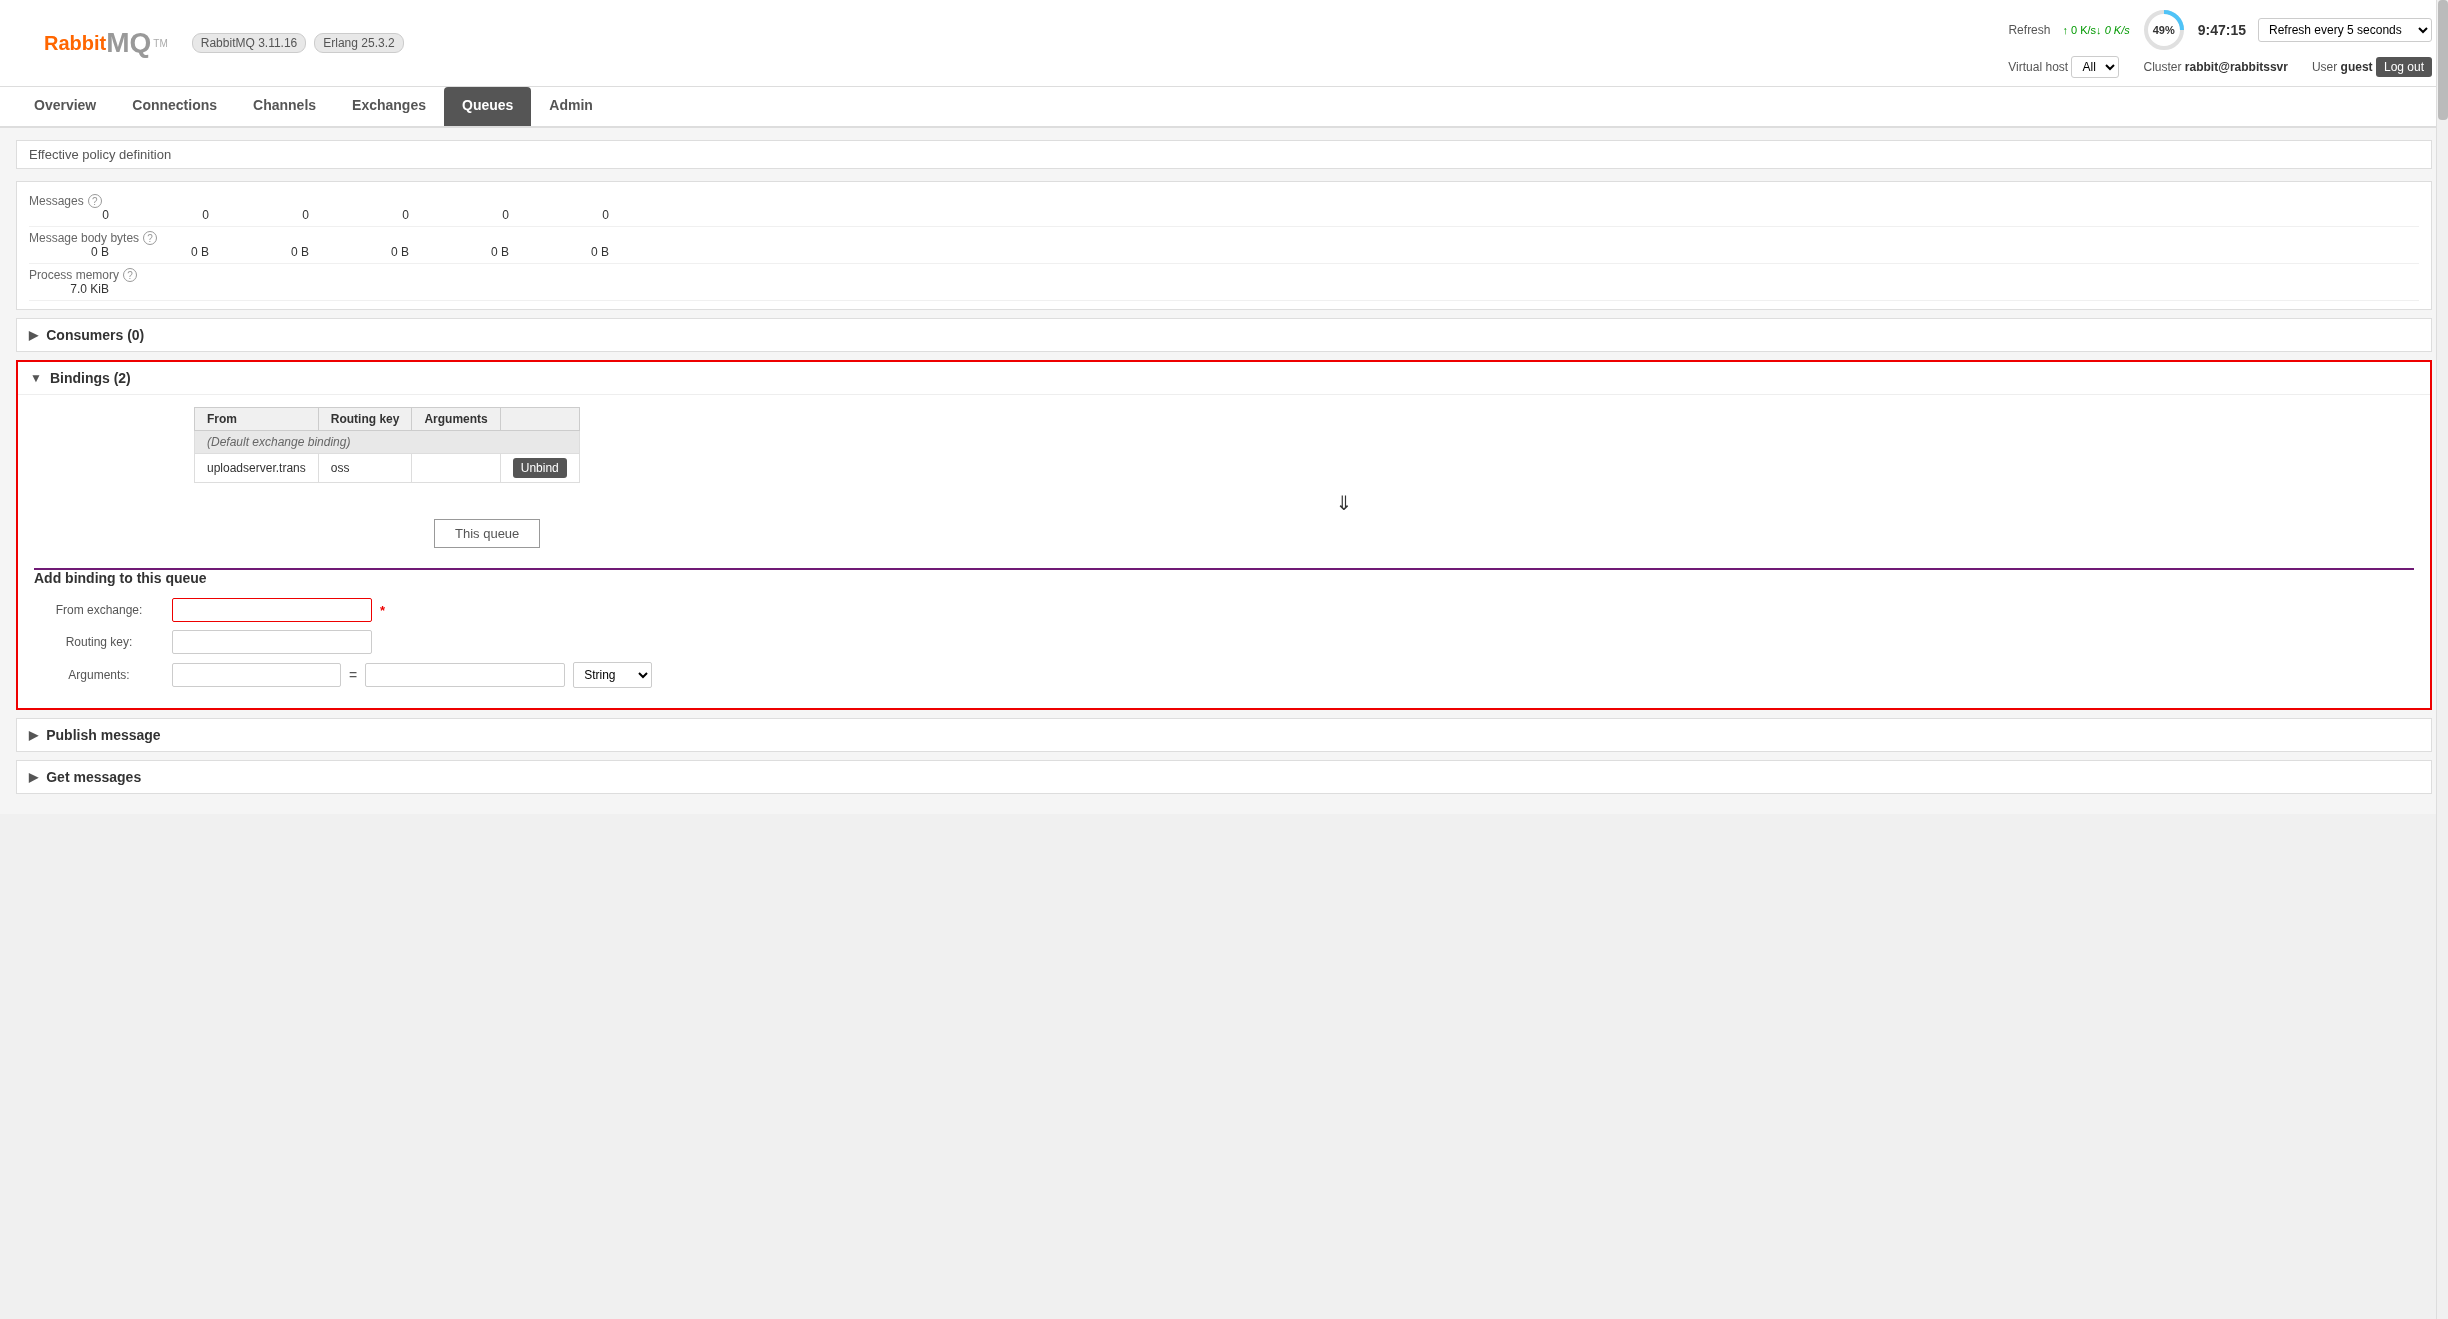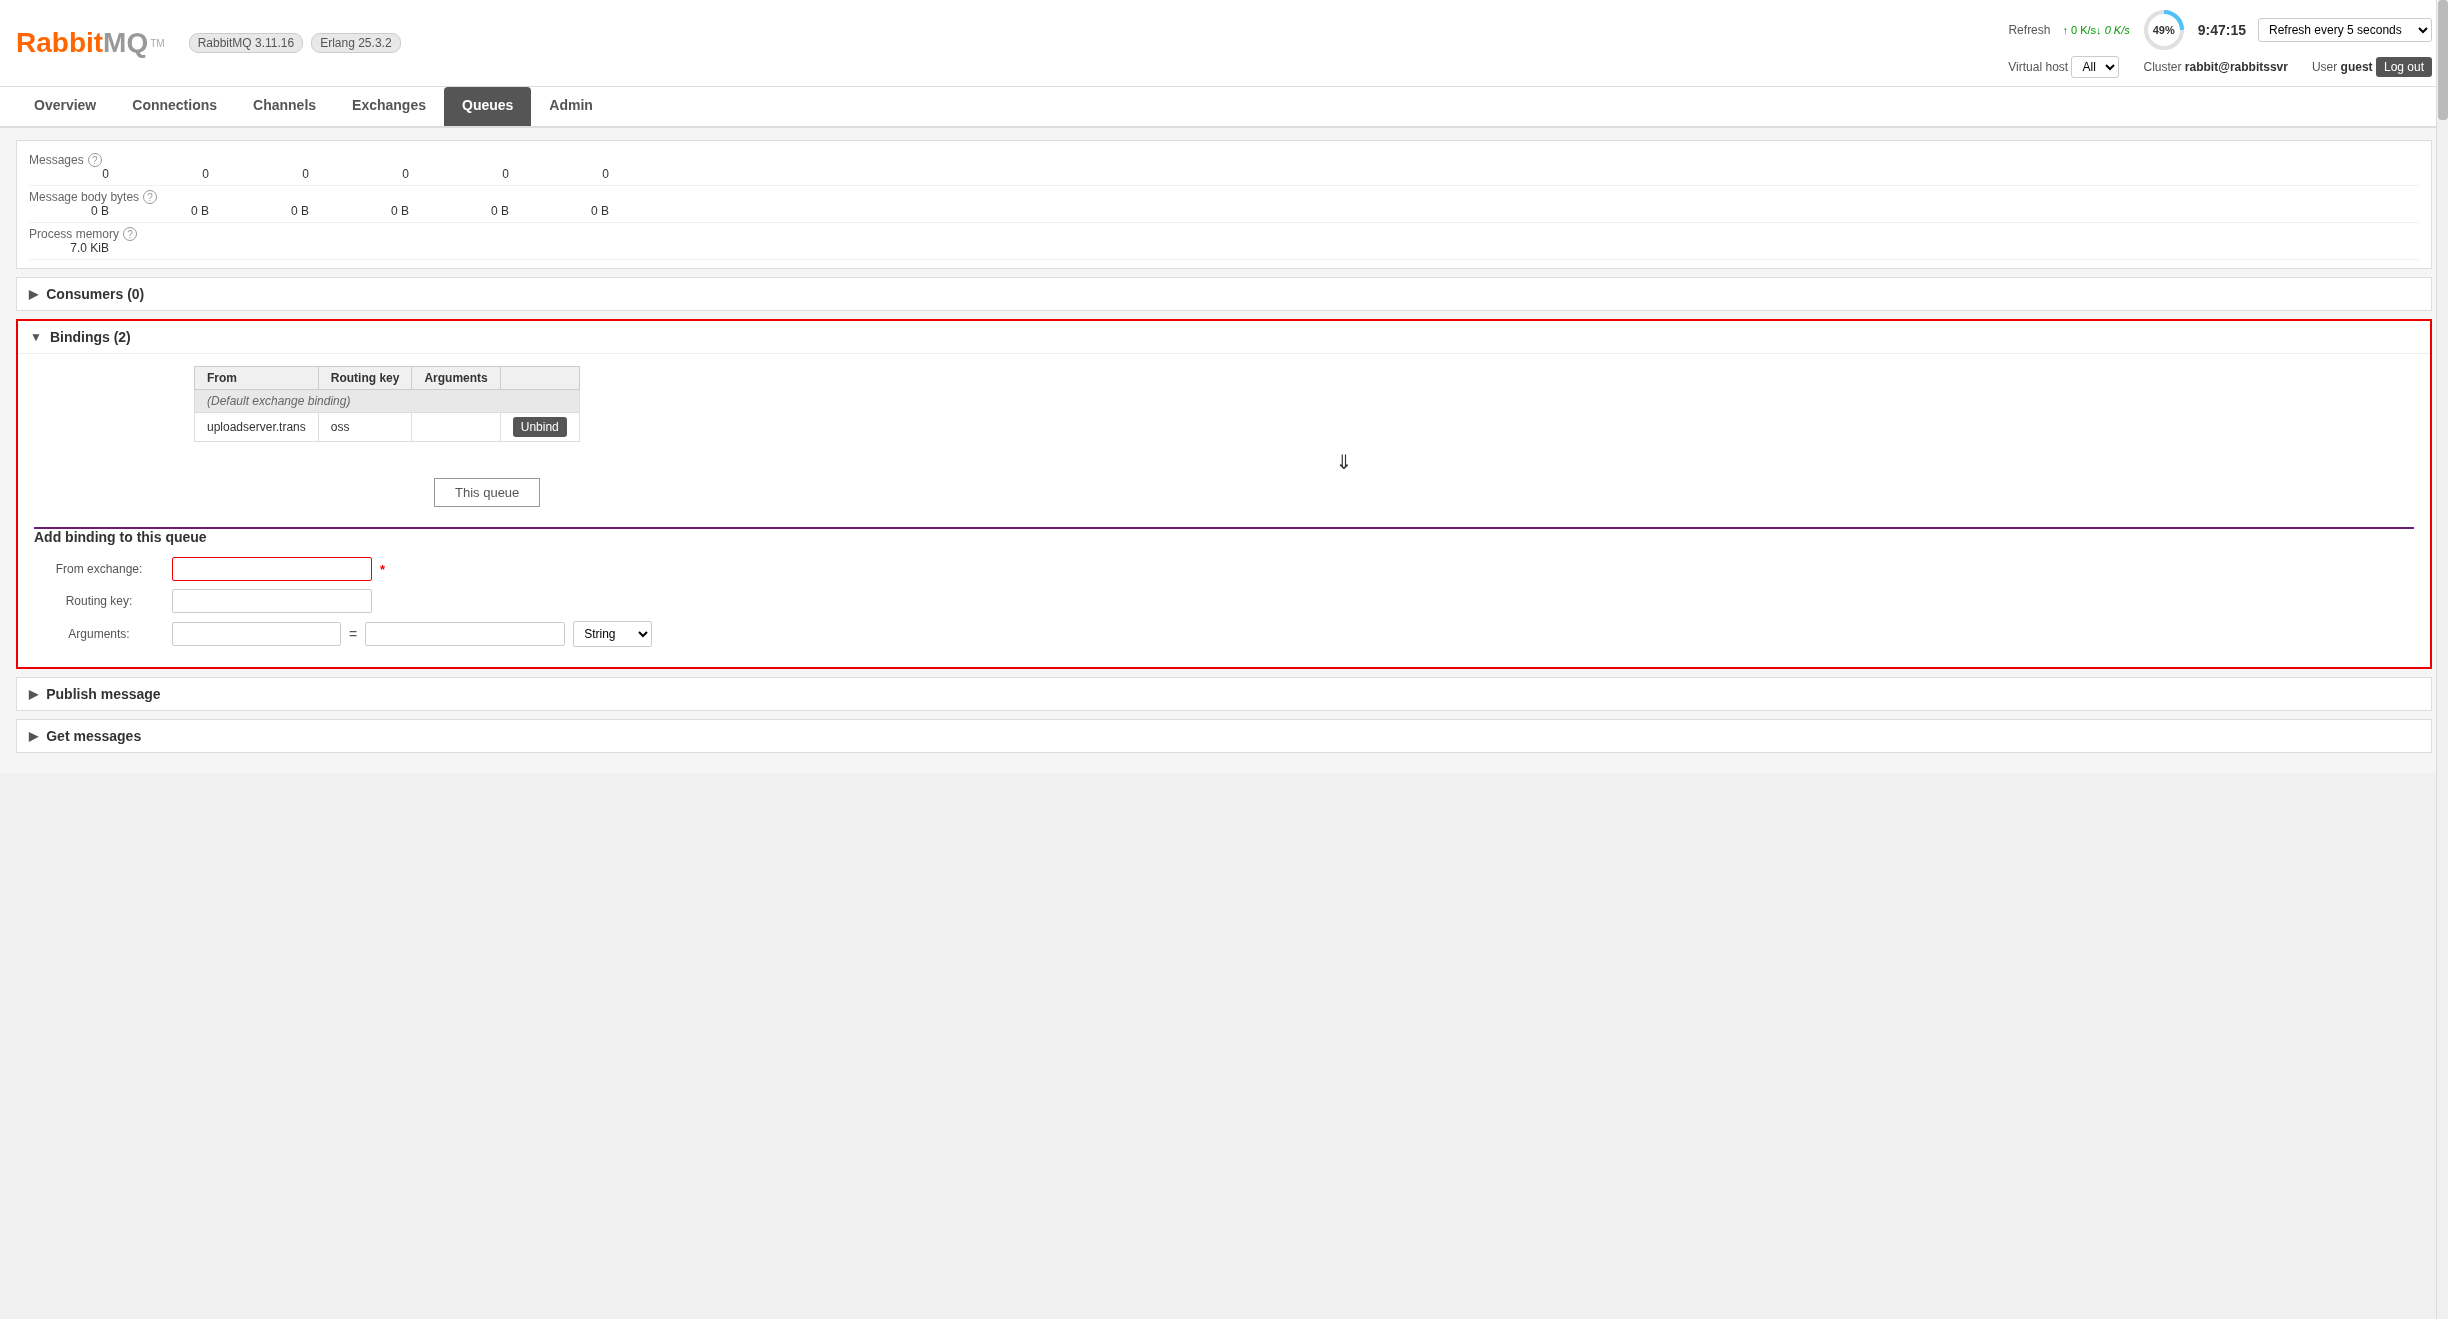--- a/index.html
+++ b/index.html
@@ -1,21 +1,21 @@
 <!DOCTYPE html>
 <html><head>
   <meta charset="utf-8">
   <style>
     * { box-sizing: border-box; margin: 0; padding: 0; }
     body { font-family: Arial, sans-serif; font-size: 13px; background: #f0f0f0; color: #333; }
 
     
     .header { background: #fff; border-bottom: 1px solid #ddd; padding: 8px 16px; display: flex; align-items: center; justify-content: space-between; }
     .logo { display: flex; align-items: center; gap: 0; }
-    .logo-rabbit { color: #f60; font-size: 28px; font-weight: bold; }
+    .logo-rabbit { color: #f60; font-size: 20px; font-weight: bold; margin-left: 28px; }
     .logo-mq { color: #999; font-size: 28px; font-weight: bold; }
     .logo-tm { color: #aaa; font-size: 10px; vertical-align: super; margin-left: 2px; }
     .version-badges { display: flex; gap: 8px; margin-left: 24px; }
     .badge { background: #e8e8e8; border: 1px solid #ccc; border-radius: 9px; padding: 2px 8px; font-size: 12px; color: #555; }
 
     .header-right { display: flex; flex-direction: column; align-items: flex-end; gap: 4px; }
     .header-top-row { display: flex; align-items: center; gap: 12px; }
     .refresh-label { color: #555; font-size: 12px; }
     .rate-info { display: flex; flex-direction: row; font-size: 11px; color: #555; }
     .rate-up { color: #090; }
@@ -153,20 +153,23 @@
 <a class="nav-item" href="#">Overview</a>
     <a class="nav-item" href="#">Connections</a>
     <a class="nav-item" href="#">Channels</a>
     <a class="nav-item" href="#">Exchanges</a>
     <a class="nav-item active" href="#">Queues</a>
     <a class="nav-item" href="#">Admin</a>
   </div>
 
 <div class="content">
 
+  <div class="policy-def">
+    <span>Effective policy definition</span>
+  </div>
 
   <div class="section-info">
     <div class="info-row">
       <div class="info-label">
         <span>Messages</span>
         <span class="help-icon">?</span>
       </div>
       <div class="info-values">
         <span class="info-value">0</span>
         <span class="info-value">0</span>

